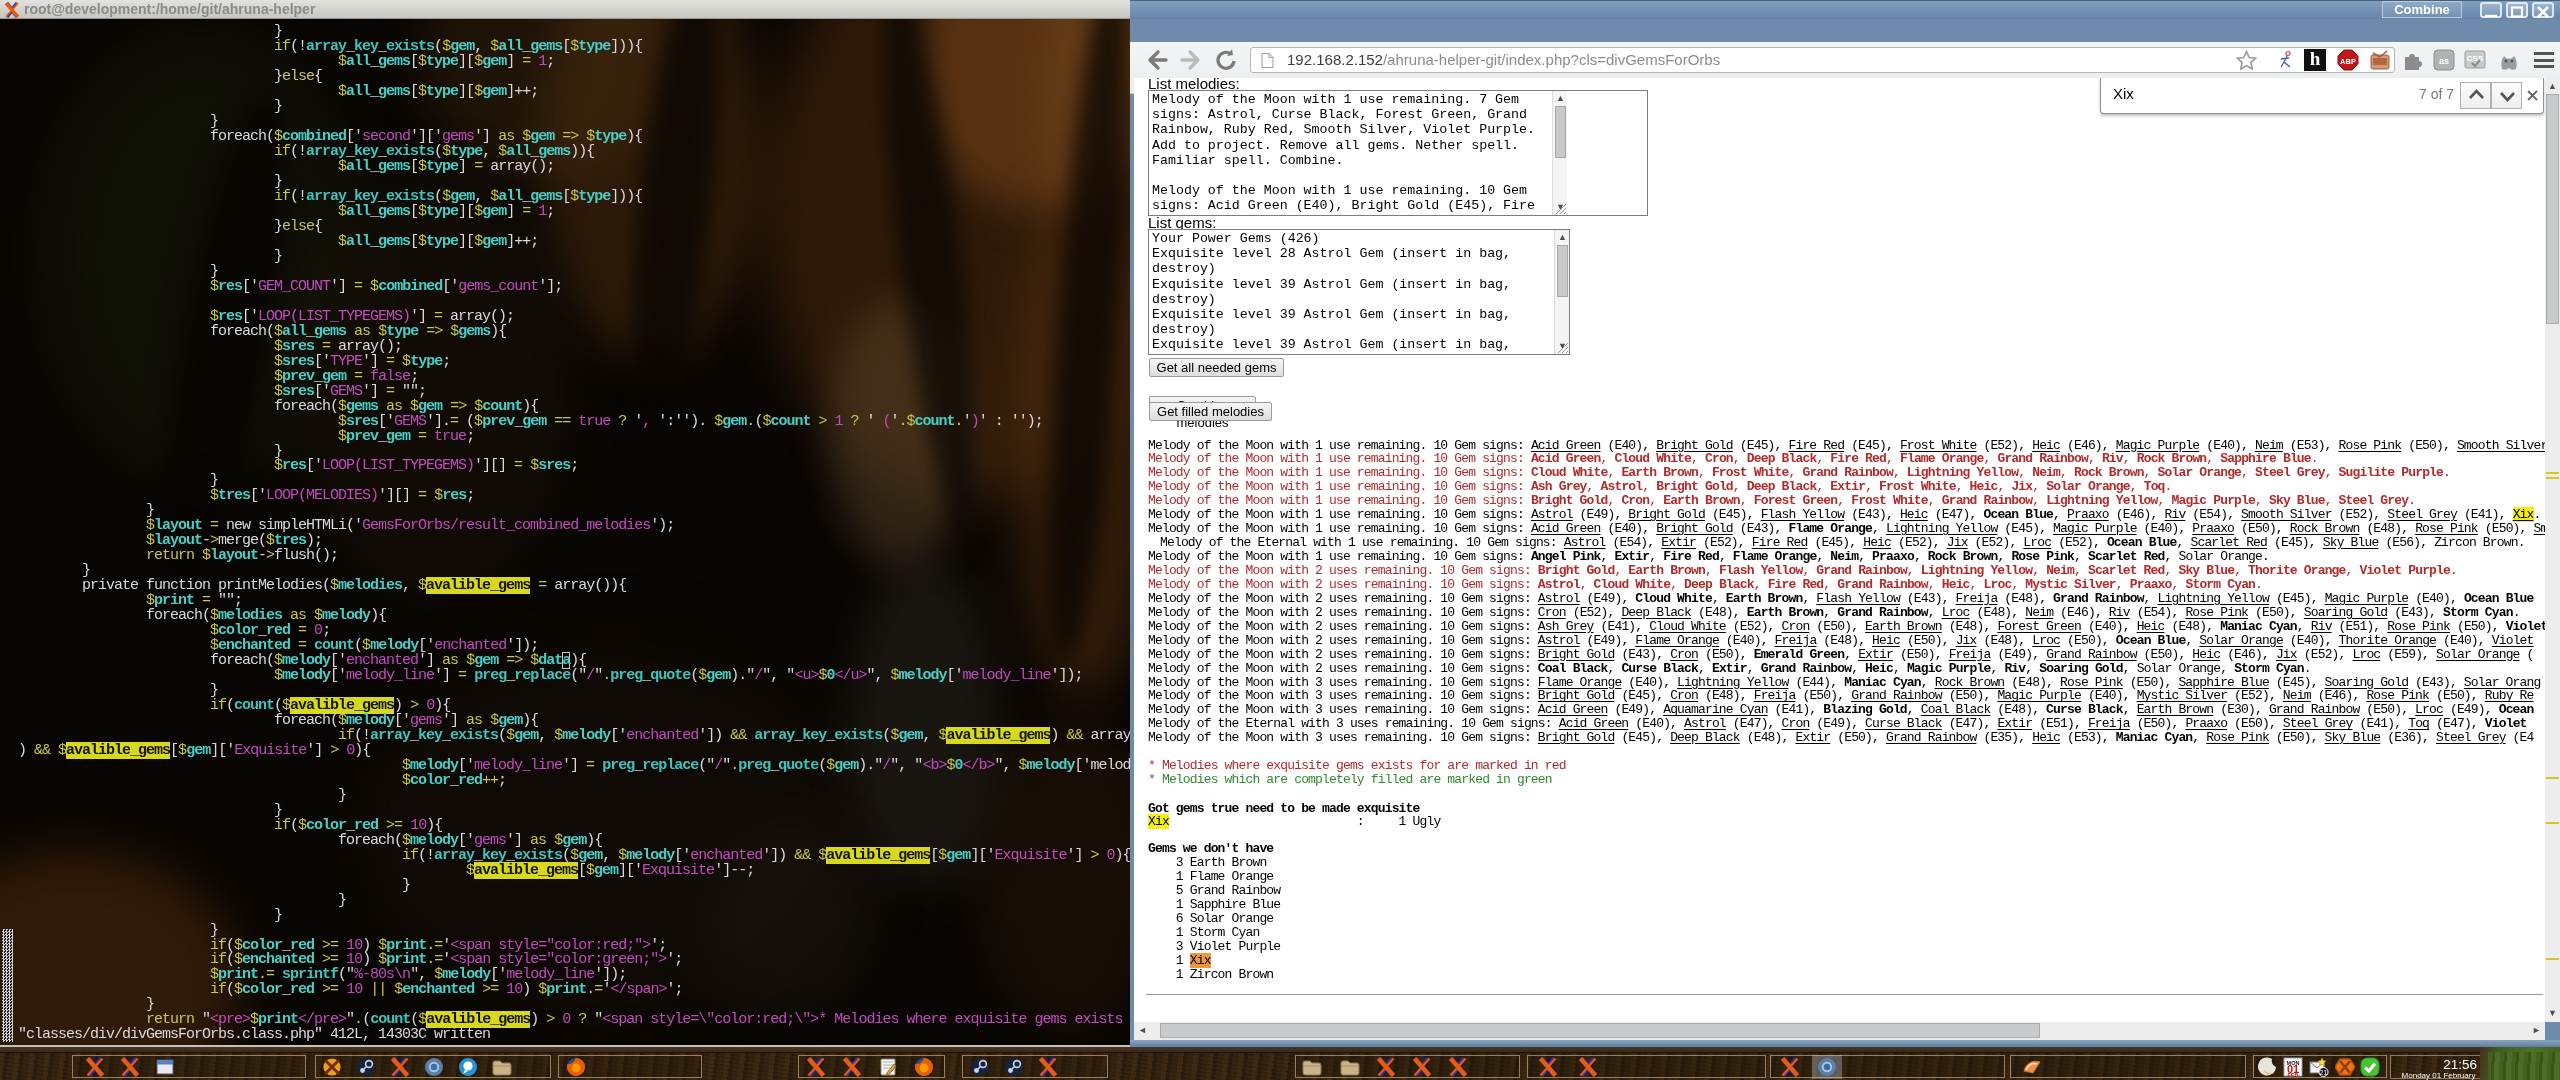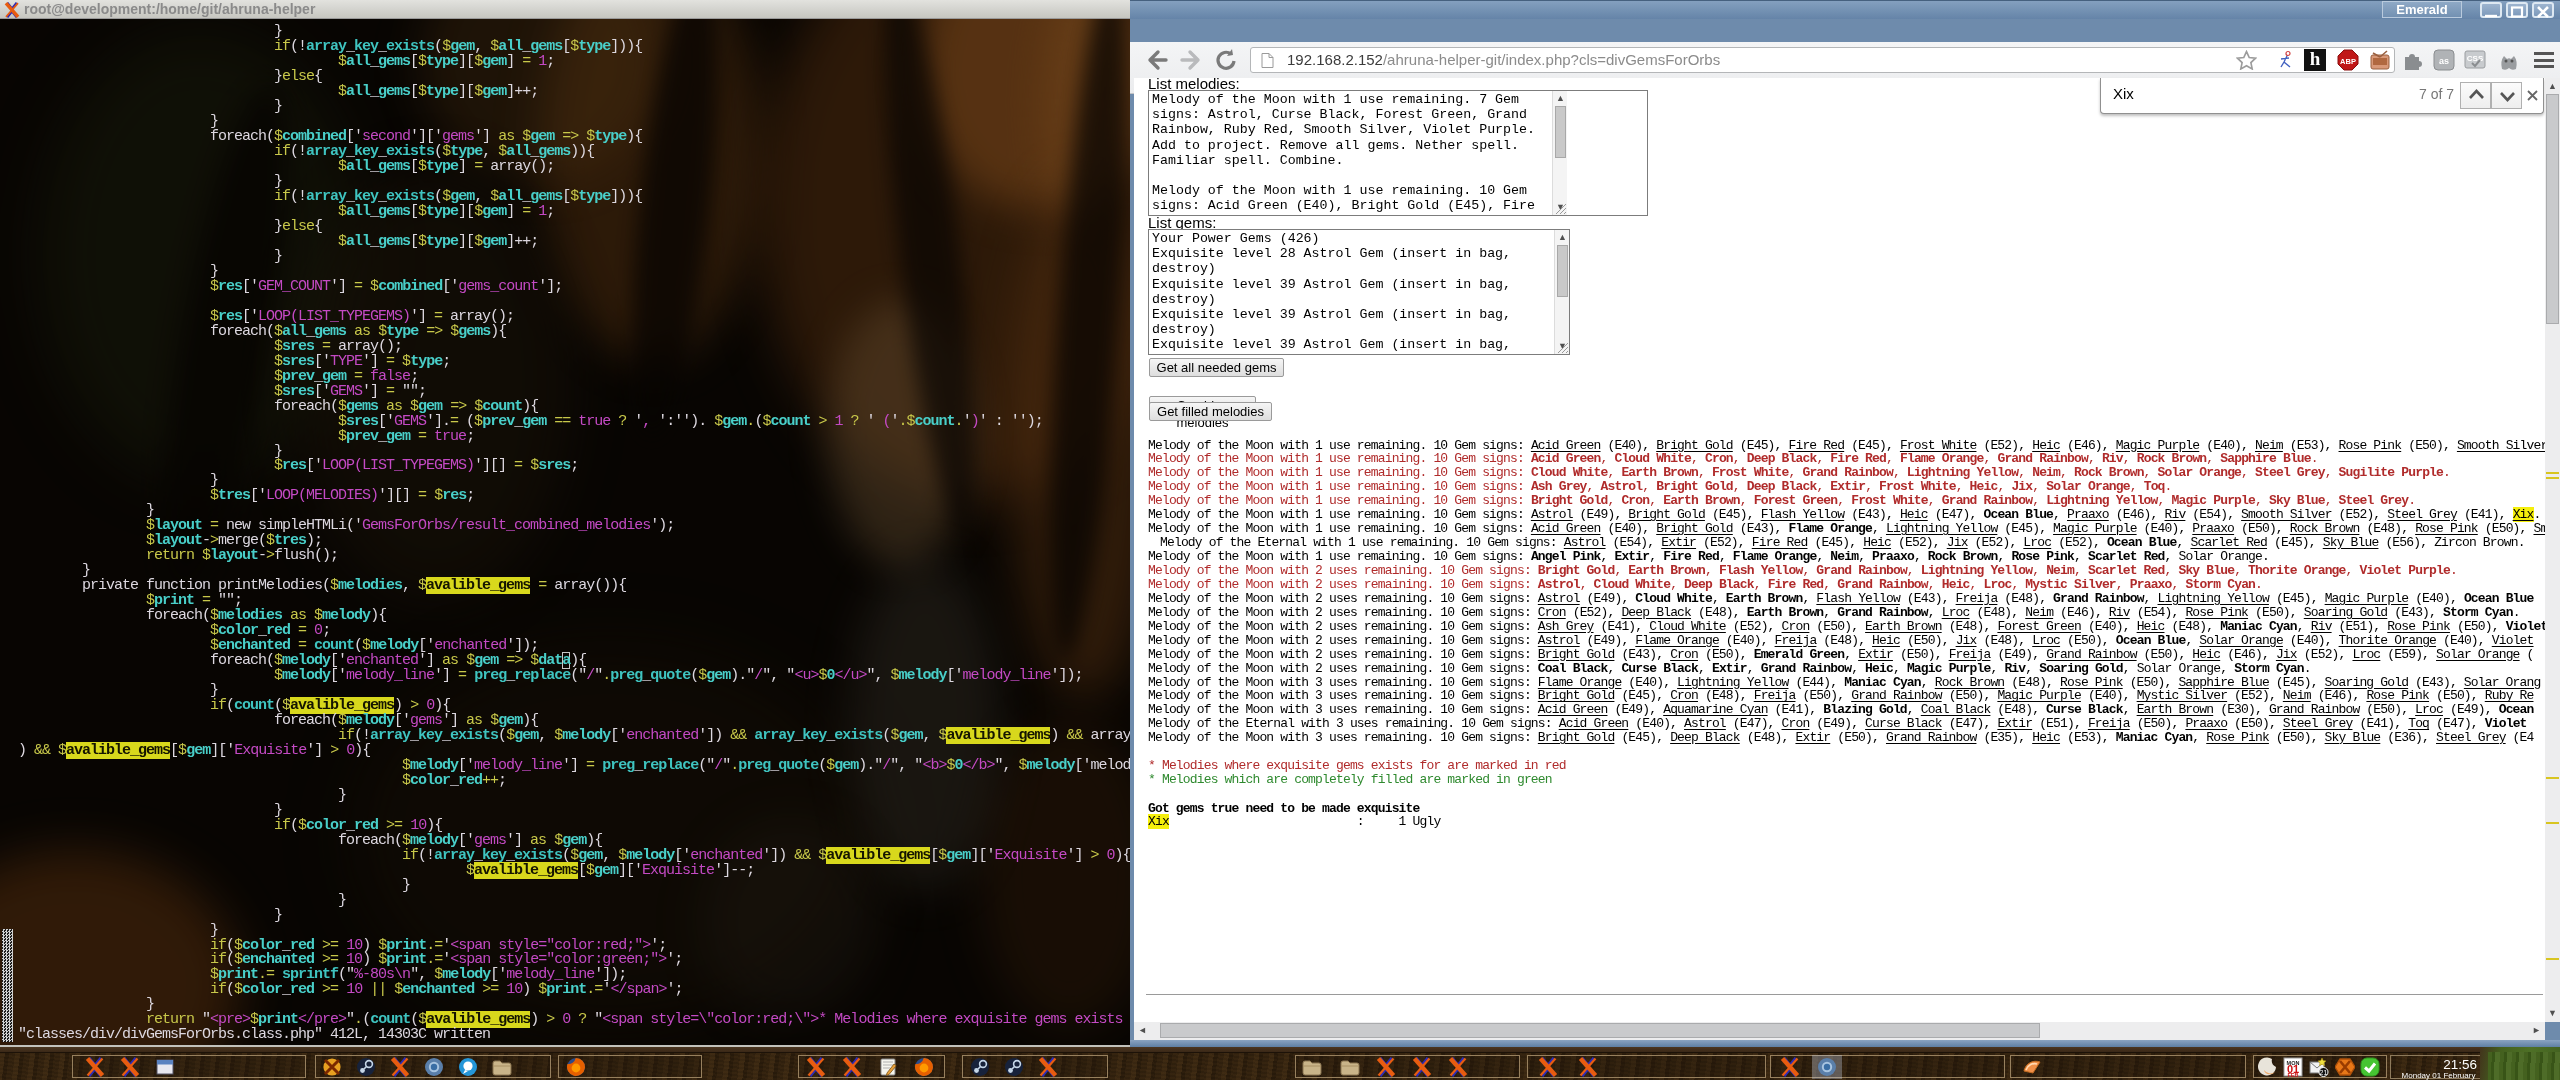--- a/index.html
+++ b/index.html
@@ -223,21 +223,21 @@
 <div class="tr" style="left:210.0px;top:933.4px"><span class="tk">if</span>(<span class="tk">$</span><span class="tv">enchanted</span> <span class="tk">&gt;=</span> <span class="ts">10</span>) <span class="tk">$</span><span class="tv">print</span><span class="tk">.</span><span class="tk">=</span>'<span class="ts">&lt;span style="color:green;"&gt;</span>';</div>
 <div class="tr" style="left:210.0px;top:948.4px"><span class="tk">$</span><span class="tv">print</span><span class="tk">.</span><span class="tk">=</span> <span class="tf">sprintf</span>("<span class="ts">%-80s\n</span>", <span class="tk">$</span><span class="tv">melody</span>['<span class="ts">melody_line</span>']);</div>
 <div class="tr" style="left:210.0px;top:963.4px"><span class="tk">if</span>(<span class="tk">$</span><span class="tv">color</span><span class="tw">_</span><span class="tv">red</span> <span class="tk">&gt;=</span> <span class="ts">10</span> <span class="tk">||</span> <span class="tk">$</span><span class="tv">enchanted</span> <span class="tk">&gt;=</span> <span class="ts">10</span>) <span class="tk">$</span><span class="tv">print</span><span class="tk">.</span><span class="tk">=</span>'<span class="ts">&lt;/span&gt;</span>';</div>
 <div class="tr" style="left:146.0px;top:978.4px">}</div>
 <div class="tr" style="left:146.0px;top:993.3px"><span class="tk">return</span> "<span class="ts">&lt;pre&gt;</span><span class="tk">$</span><span class="tv">print</span><span class="ts">&lt;/pre&gt;</span>"<span class="tk">.</span>(<span class="tf">count</span>(<span class="tk">$</span><span class="tv thl">avalible_gems</span>) <span class="tk">&gt;</span> <span class="ts">0</span> <span class="tk">?</span> "<span class="ts">&lt;span style=\"color:red;\"&gt;* Melodies where exquisite gems exists</span></div>
 <div class="tr" style="left:18.0px;top:1008.3px"><span>"classes/div/divGemsForOrbs.class.php" 412L, 14303C written</span></div>
 </div>
   </div>
 <div id="brw">
 <div id="brwtitle"></div>
-<div id="marbug">Emerald</div>
+<div id="marbug">Combine</div>
 <div class="wbtn" style="right:58px"><svg width="18" height="12" viewBox="0 0 18 12">
         <path d="M3 10 h12" stroke="#fff" stroke-width="2.4"></path>
       </svg></div>
 <div class="wbtn" style="right:32px"><svg width="18" height="12" viewBox="0 0 18 12">
         <rect x="4" y="1.5" width="10" height="9" fill="none" stroke="#fff" stroke-width="2.2"></rect>
       </svg></div>
 <div class="wbtn" style="right:6px"><svg width="18" height="12" viewBox="0 0 18 12">
         <path d="M4 1 L14 11 M14 1 L4 11" stroke="#fff" stroke-width="2.6"></path>
       </svg></div>
 <div id="toolbar">
@@ -353,20 +353,30 @@
 <div class="pre" style="left:14px;top:583.5px">Melody of the Moon with 2 uses remaining. 10 Gem signs: <b>Coal Black</b>, <b>Curse Black</b>, <b>Extir</b>, <b>Grand Rainbow</b>, <b>Heic</b>, <b>Magic Purple</b>, <b>Riv</b>, <b>Soaring Gold</b>, Solar Orange, <b>Storm Cyan</b>.</div>
 <div class="pre" style="left:14px;top:597.5px">Melody of the Moon with 3 uses remaining. 10 Gem signs: <u>Flame Orange</u> (E40), <u>Lightning Yellow</u> (E44), <b>Maniac Cyan</b>, <u>Rock Brown</u> (E48), <u>Rose Pink</u> (E50), <u>Sapphire Blue</u> (E45), <u>Soaring Gold</u> (E43), <u>Solar Orang</u></div>
 <div class="pre" style="left:14px;top:611.4px">Melody of the Moon with 3 uses remaining. 10 Gem signs: <u>Bright Gold</u> (E45), <u>Cron</u> (E48), <u>Freija</u> (E50), <u>Grand Rainbow</u> (E50), <u>Magic Purple</u> (E40), <u>Mystic Silver</u> (E52), <u>Neim</u> (E46), <u>Rose Pink</u> (E50), <u>Ruby Re</u></div>
 <div class="pre" style="left:14px;top:625.4px">Melody of the Moon with 3 uses remaining. 10 Gem signs: <u>Acid Green</u> (E49), <u>Aquamarine Cyan</u> (E41), <b>Blazing Gold</b>, <u>Coal Black</u> (E48), <b>Curse Black</b>, <u>Earth Brown</u> (E30), <u>Grand Rainbow</u> (E50), <u>Lroc</u> (E49), <b>Ocean</b></div>
 <div class="pre" style="left:14px;top:639.3px">Melody of the Eternal with 3 uses remaining. 10 Gem signs: <u>Acid Green</u> (E40), <u>Astrol</u> (E47), <u>Cron</u> (E49), <u>Curse Black</u> (E47), <u>Extir</u> (E51), <u>Freija</u> (E50), <u>Praaxo</u> (E50), <u>Steel Grey</u> (E41), <u>Toq</u> (E47), <b>Violet </b></div>
 <div class="pre" style="left:14px;top:653.2px">Melody of the Moon with 3 uses remaining. 10 Gem signs: <u>Bright Gold</u> (E45), <u>Deep Black</u> (E48), <u>Extir</u> (E50), <u>Grand Rainbow</u> (E35), <u>Heic</u> (E53), <b>Maniac Cyan</b>, <u>Rose Pink</u> (E50), <u>Sky Blue</u> (E36), <u>Steel Grey</u> (E4</div>
 <div class="pre red" style="left:14px;top:681.1px">* Melodies where exquisite gems exists for are marked in red</div>
 <div class="pre grn" style="left:14px;top:695.1px">* Melodies which are completely filled are marked in green</div>
 <div class="pre" style="left:14px;top:723.5px"><b>Got gems true need to be made exquisite</b>
 <span class="hlY">Xix</span>                           :     1 Ugly</div>
+<div class="pre" style="left:14px;top:763.5px;line-height:14.05px"><b>Gems we don't have</b>
+    3 Earth Brown
+    1 Flame Orange
+    5 Grand Rainbow
+    1 Sapphire Blue
+    6 Solar Orange
+    1 Storm Cyan
+    3 Violet Purple
+    1 <span class="hlO">Xix</span>
+    1 Zircon Brown</div>
 <div class="abs" style="left:12px;top:916px;width:1397px;height:1px;background:#9a9a9a"></div>
 </div>
 <div id="findbar">
 <div class="abs" style="left:12px;top:7px;font-size:15px;color:#000">Xix</div>
 <div class="abs" style="left:318px;top:8px;font-size:14px;color:#777">7 of 7</div>
 <div class="abs" style="left:359px;top:4px;width:31px;height:27px;border:1px solid #b0b0b0;background:linear-gradient(#fbfbfb,#eee)"><svg width="31" height="25" viewBox="0 0 31 25">
           <path d="M9 15 L15.5 8 L22 15" fill="none" stroke="#555" stroke-width="2.6"></path>
         </svg></div>
 <div class="abs" style="left:390px;top:4px;width:31px;height:27px;border:1px solid #b0b0b0;background:linear-gradient(#fbfbfb,#eee)"><svg width="31" height="25" viewBox="0 0 31 25">
           <path d="M9 10 L15.5 17 L22 10" fill="none" stroke="#555" stroke-width="2.6"></path>

